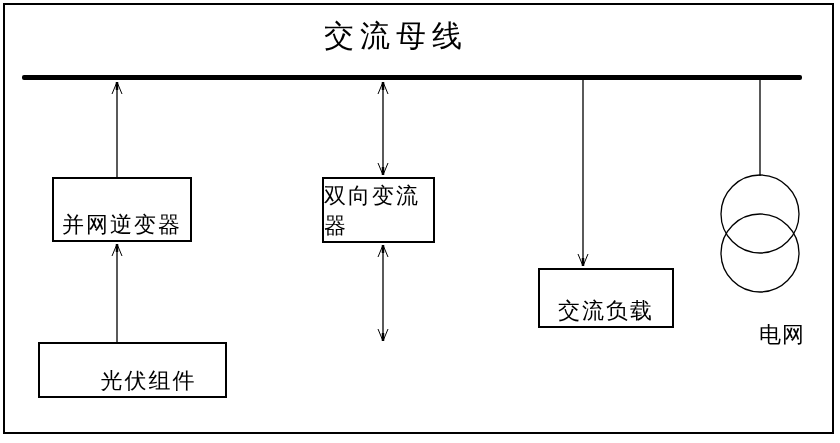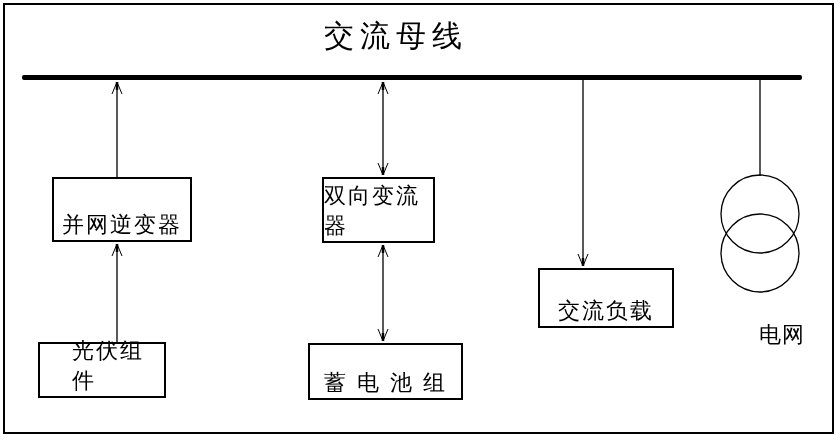--- a/index.html
+++ b/index.html
@@ -24,21 +24,21 @@
     background:#000;border-radius:2px;
   }
   .node-box{
     position:absolute;border:2px solid #000;box-sizing:border-box;
     display:flex;align-items:flex-end;justify-content:center;
     font-size:22px;letter-spacing:2px;background:#fff;
   }
   .box-inverter {left:52px; top:177px; width:140px; height:65px;}
   .box-converter{left:322px;top:177px; width:113px; height:66px;}
   .box-acload   {left:521px;top:268px; width:136px; height:60px;margin-left:17px;}
-  .box-pv       {left:38px; top:342px; width:128px; height:56px;padding-left:32px;}
+  .box-pv       {left:38px; top:342px; width:189px; height:56px;padding-left:32px;}
   .box-battery  {left:308px;top:343px; width:155px; height:57px;}
   .grid-label{
     position:absolute;left:720px;top:320px;width:85px;
     text-align:right;font-size:22px;letter-spacing:1px;
   }
   .connectors{
     position:absolute;left:0;top:0;width:840px;height:443px;
     pointer-events:none;
   }
   .watermark{
@@ -112,20 +112,17 @@
   </div>
 
   <div class="node-box box-acload">
     <span>交流负载</span>
   </div>
 
   <div class="node-box box-pv">
     <span>光伏组件</span>
   </div>
 
-  <div class="node-box box-battery">
-    <span>蓄 电 池 组</span>
-  </div>
 
   <div class="grid-label">电网</div>
 
 
 </div>
 
 </body></html>

